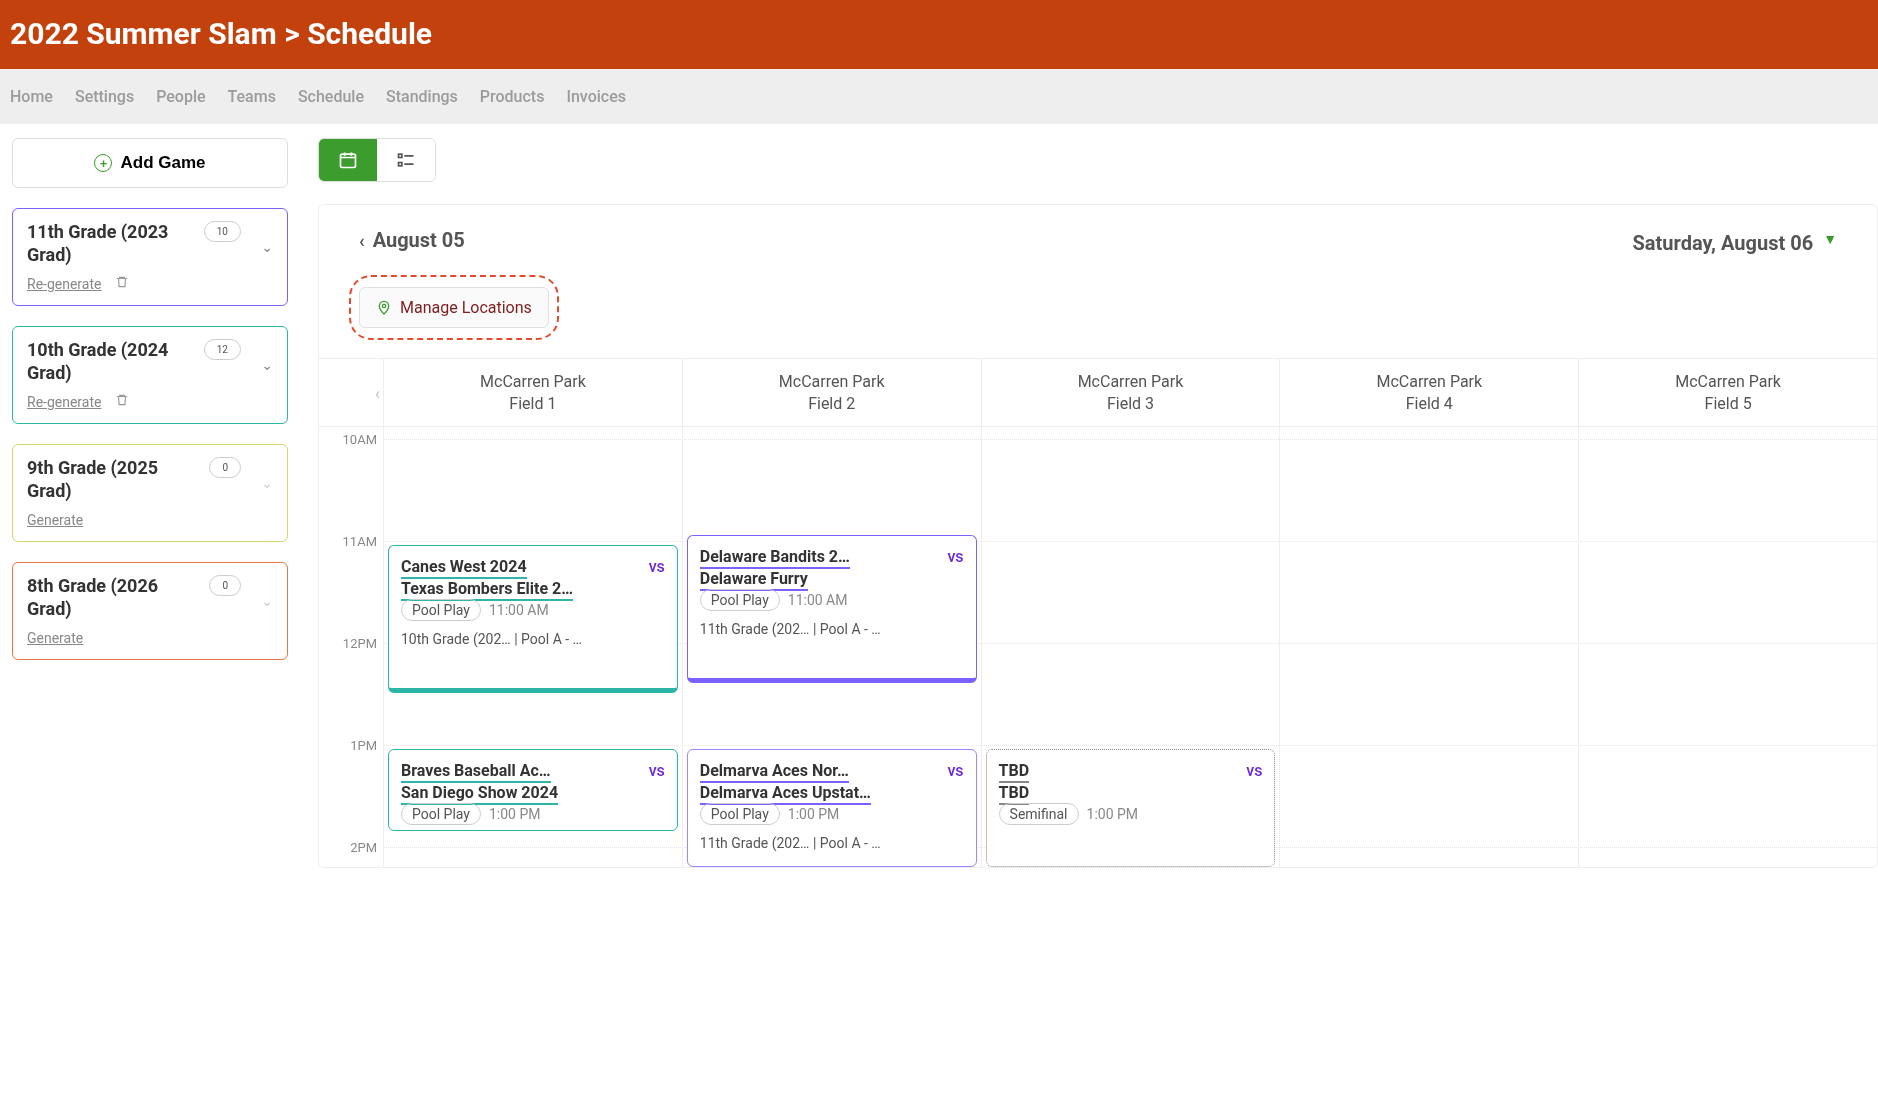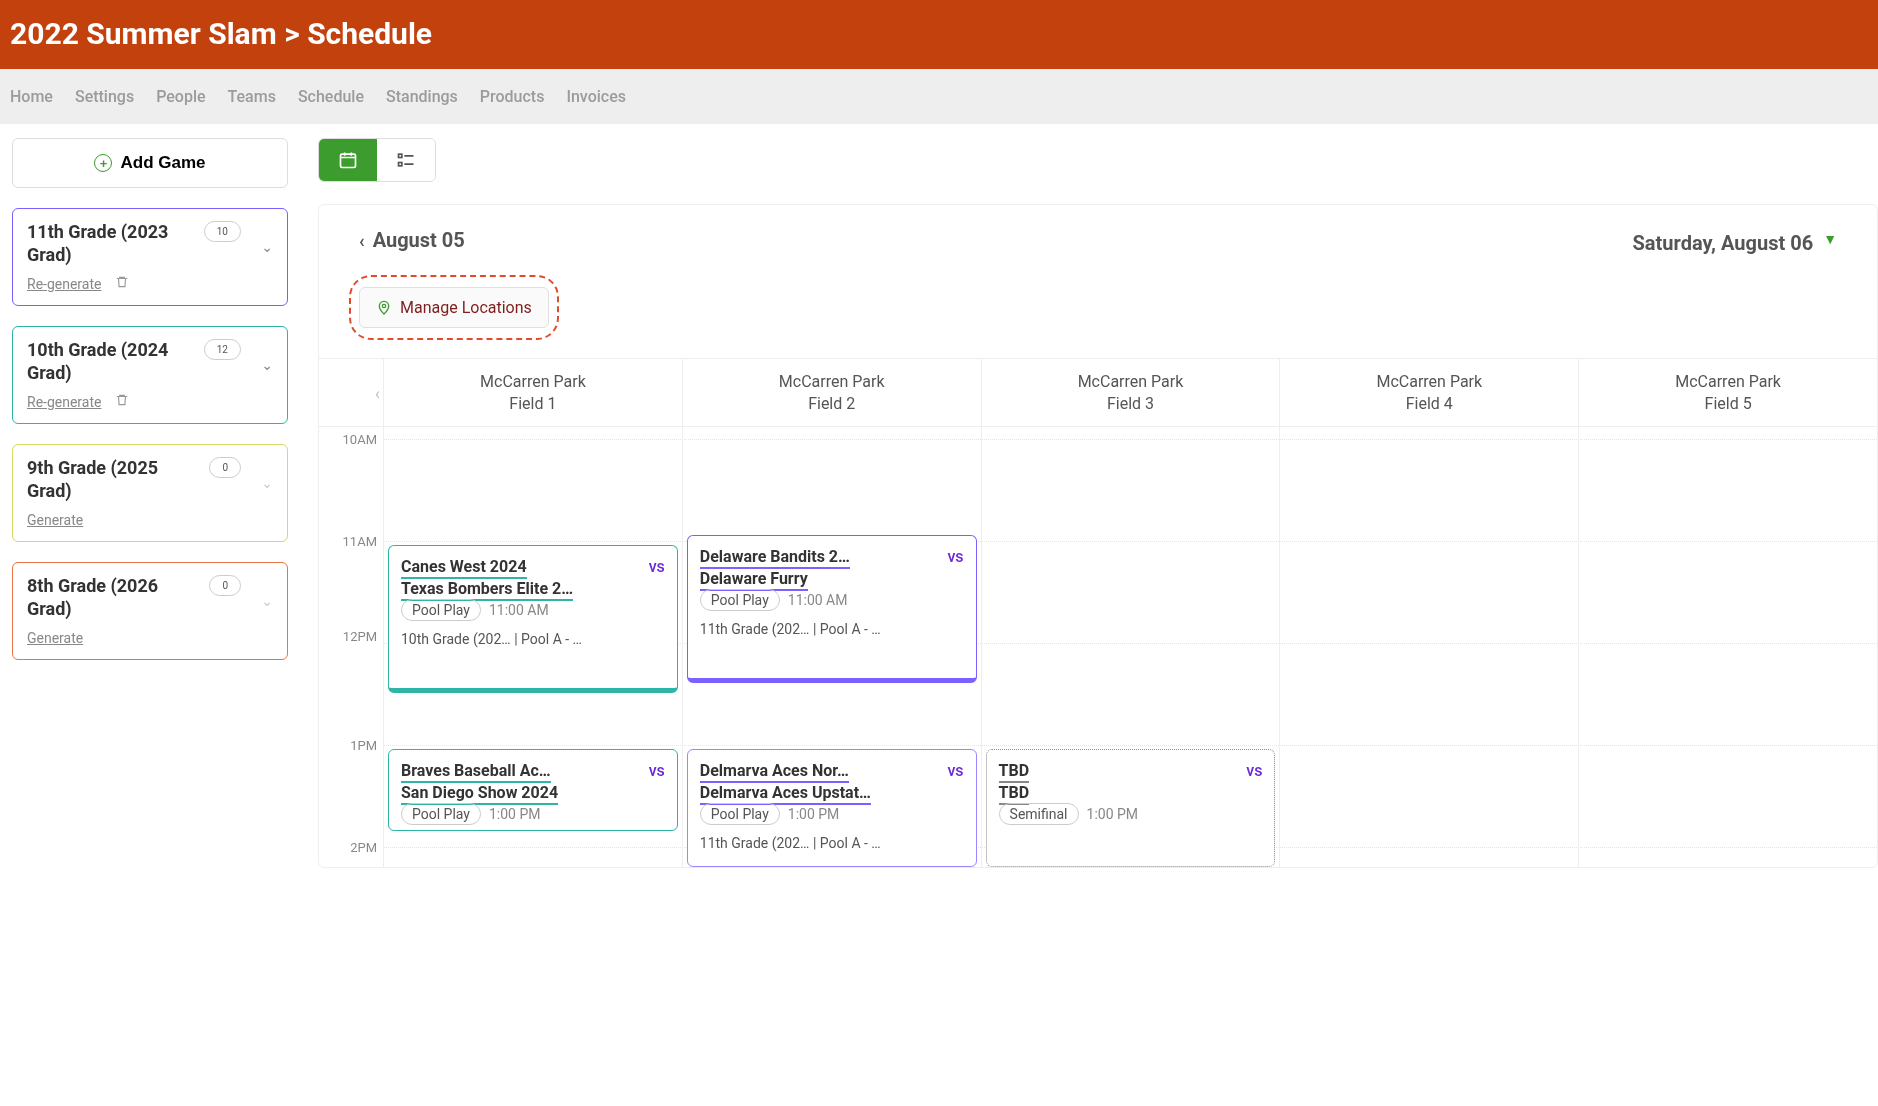--- a/index.html
+++ b/index.html
@@ -201,21 +201,21 @@
         <div class="field-col-head">
           <div>McCarren Park</div>
             <div>Field 5</div>
         </div>
       </div>
 
       <div class="timeline" style="height:440px;">
         <div class="time-labels">
           <div class="time-label" style="top:12px;">10AM</div>
           <div class="time-label" style="top:114px;">11AM</div>
-          <div class="time-label" style="top:209px;">12PM</div>
+          <div class="time-label" style="top:216px;">12PM</div>
           <div class="time-label" style="top:318px;">1PM</div>
           <div class="time-label" style="top:420px;">2PM</div>
         </div>
         <div class="cols">
           <div class="hour-line" style="top:12px;"></div>
           <div class="hour-line" style="top:114px;"></div>
           <div class="hour-line" style="top:216px;"></div>
           <div class="hour-line" style="top:318px;"></div>
           <div class="hour-line" style="top:420px;"></div>
 

